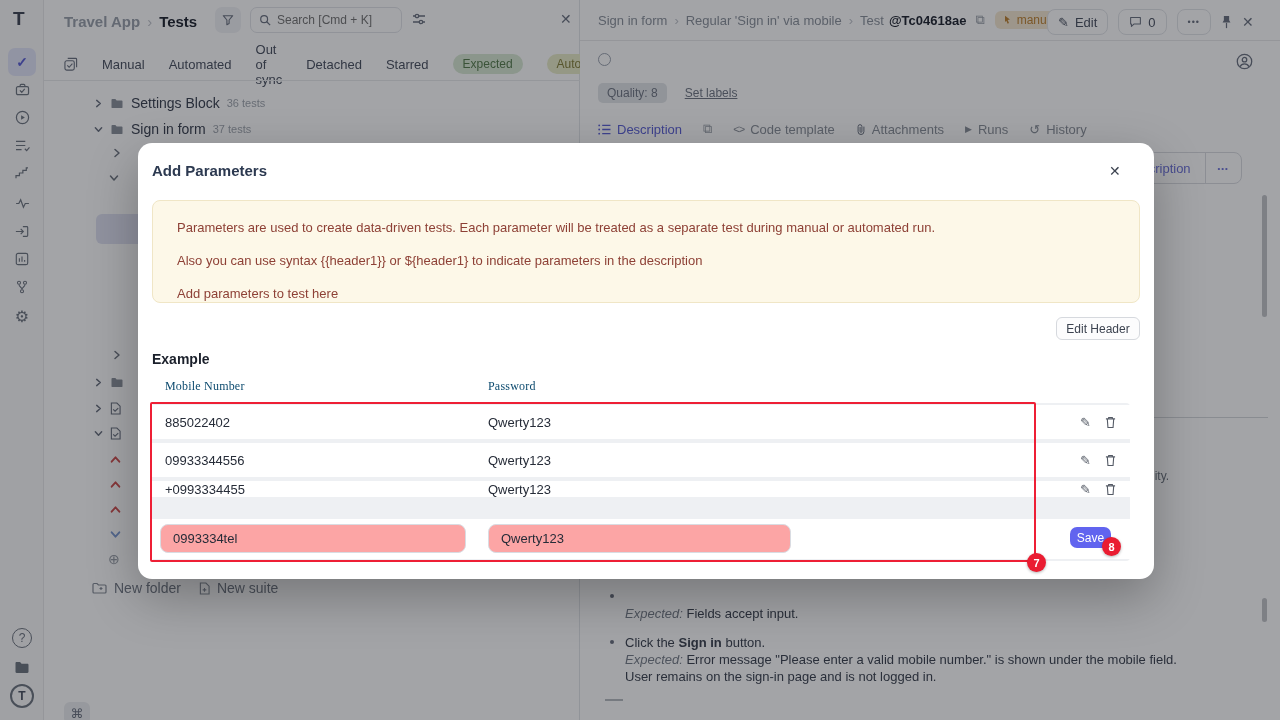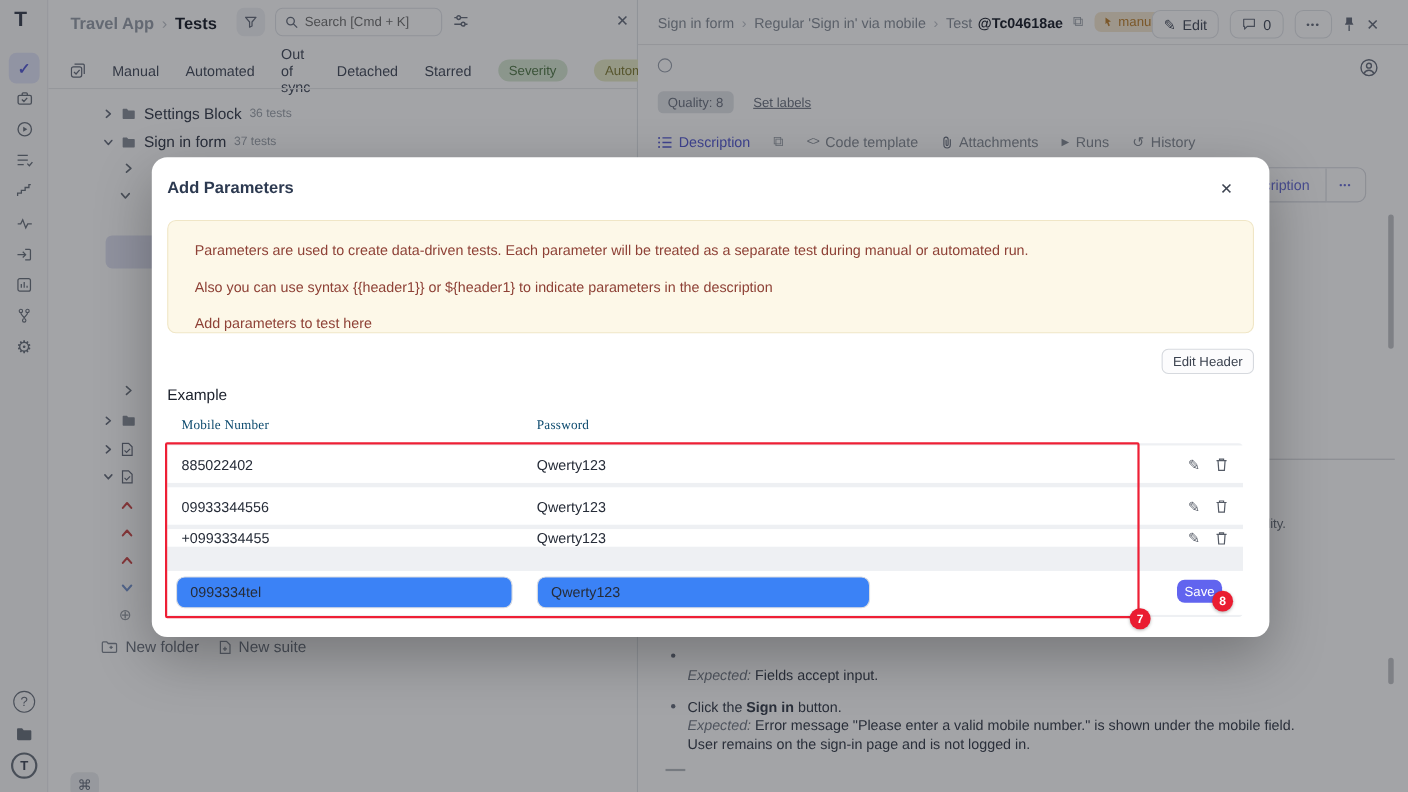--- a/index.html
+++ b/index.html
@@ -27,21 +27,21 @@
   .sep{color:#c0c4cb;font-size:13px;margin:0 7px}
   .tab{display:inline-flex;align-items:center;gap:6px;font-size:13px;color:#8a9099}
   
   .warn{position:absolute;left:14px;top:57px;width:988px;height:103px;background:#fdf8e8;border:1px solid #f0e6c6;border-radius:8px;padding:17px 24px;display:flex;flex-direction:column;gap:13px}
   .warn div{font-size:13px;color:#8e4136;line-height:20px}
   .tblbg{position:absolute;left:14px;top:260px;width:978px;height:158px;background:#eef0f3;border-radius:4px}
   .trow{position:absolute;left:14px;width:978px;background:#fff;display:flex;align-items:center}
   .cell{font-size:13px;color:#262c38}
   .colhdr{font-family:Liberation Serif, serif;font-size:12px;color:#0c4a6e;letter-spacing:.2px}
   .rowicons{position:absolute;right:14px;display:flex;gap:14px;align-items:center}
-  .tin{position:absolute;height:29px;border:1px solid #d9dce2;border-radius:8px;padding:0 12px;font-size:13px;color:#262c38;font-family:"Liberation Sans",sans-serif;background:#3b82f6;outline:none}
+  .tin{position:absolute;height:29px;border:1px solid #d9dce2;border-radius:8px;padding:0 12px;font-size:13px;color:#262c38;font-family:"Liberation Sans",sans-serif;background:#fca5a5;outline:none}
   .badge{position:absolute;width:19px;height:19px;border-radius:50%;background:#ea1c31;color:#fff;font-size:11px;font-weight:bold;display:flex;align-items:center;justify-content:center;box-shadow:0 1px 3px rgba(0,0,0,.3)}
   .ghost{position:absolute;color:#6f7680}
   .redup{color:#d05050}
   .bluedn{color:#7e9cd4}
   .step{font-size:13px;color:#3c4350;line-height:17px}
   .exp{font-style:italic;color:#777e89}
   .dot{position:absolute;width:4px;height:4px;border-radius:50%;background:#6b7280}
 </style>
 </head>
 <body>
@@ -151,21 +151,21 @@
           <rect x="1" y="4" width="10" height="10" rx="2" fill="none" stroke="currentColor" stroke-width="1.2"></rect>
           <path d="M3.5 9l2 2 3.5-4" fill="none" stroke="currentColor" stroke-width="1.2"></path>
           <path d="M4 1.5h8.5a1 1 0 0 1 1 1V11" fill="none" stroke="currentColor" stroke-width="1.2"></path>
         </svg>
       </span>
     <span style="font-size:13px;color:#4a5160">Manual</span>
     <span style="font-size:13px;color:#4a5160">Automated</span>
     <span style="font-size:13px;color:#4a5160">Out of sync</span>
     <span style="font-size:13px;color:#4a5160">Detached</span>
     <span style="font-size:13px;color:#4a5160">Starred</span>
-    <span class="pill" style="background:#d9e9d4;color:#577d4e">Severity</span>
+    <span class="pill" style="background:#d9e9d4;color:#577d4e">Expected</span>
     <span class="pill" style="background:#e9ecc8;color:#85813c">Automatable</span>
   </div>
   <div class="a" style="left:0;top:80px;width:536px;border-top:1px solid #e9eaec"></div>
 
   <div class="row a" style="left:50px;top:93px;height:20px;gap:7px">
     <span class="ic">
         <svg viewBox="0 0 10 10" width="9" height="9">
           <path d="M3 1.5 7 5 3 8.5" fill="none" stroke="currentColor" stroke-width="1.6" stroke-linecap="round" stroke-linejoin="round"></path>
         </svg>
       </span>
@@ -417,21 +417,21 @@
   <div class="a" style="left:971px;top:20px;font-size:14px;color:#3c4350">✕</div>
 
   <div class="warn">
     <div>Parameters are used to create data-driven tests. Each parameter will be treated as a separate test during manual or automated run.</div>
     <div>Also you can use syntax {{header1}} or ${header1} to indicate parameters in the description</div>
     <div>Add parameters to test here</div>
   </div>
 
   <div class="a" style="left:918px;top:174px;width:84px;height:23px;border:1px solid #d6d9de;border-radius:6px;background:#fcfcfd;display:flex;align-items:center;justify-content:center;font-size:12px;color:#3c4350">Edit Header</div>
 
-  <div class="a" style="left:14px;top:208px;font-size:14px;font-weight:400;color:#1b202b">Example</div>
+  <div class="a" style="left:14px;top:208px;font-size:14px;font-weight:700;color:#1b202b">Example</div>
 
   <div class="a colhdr" style="left:27px;top:236px">Mobile Number</div>
   <div class="a colhdr" style="left:350px;top:236px">Password</div>
 
   <div class="tblbg"></div>
 
   <div class="trow" style="top:262px;height:34px">
     <span class="cell" style="position:absolute;left:13px">885022402</span>
     <span class="cell" style="position:absolute;left:336px">Qwerty123</span>
     <span class="rowicons">

